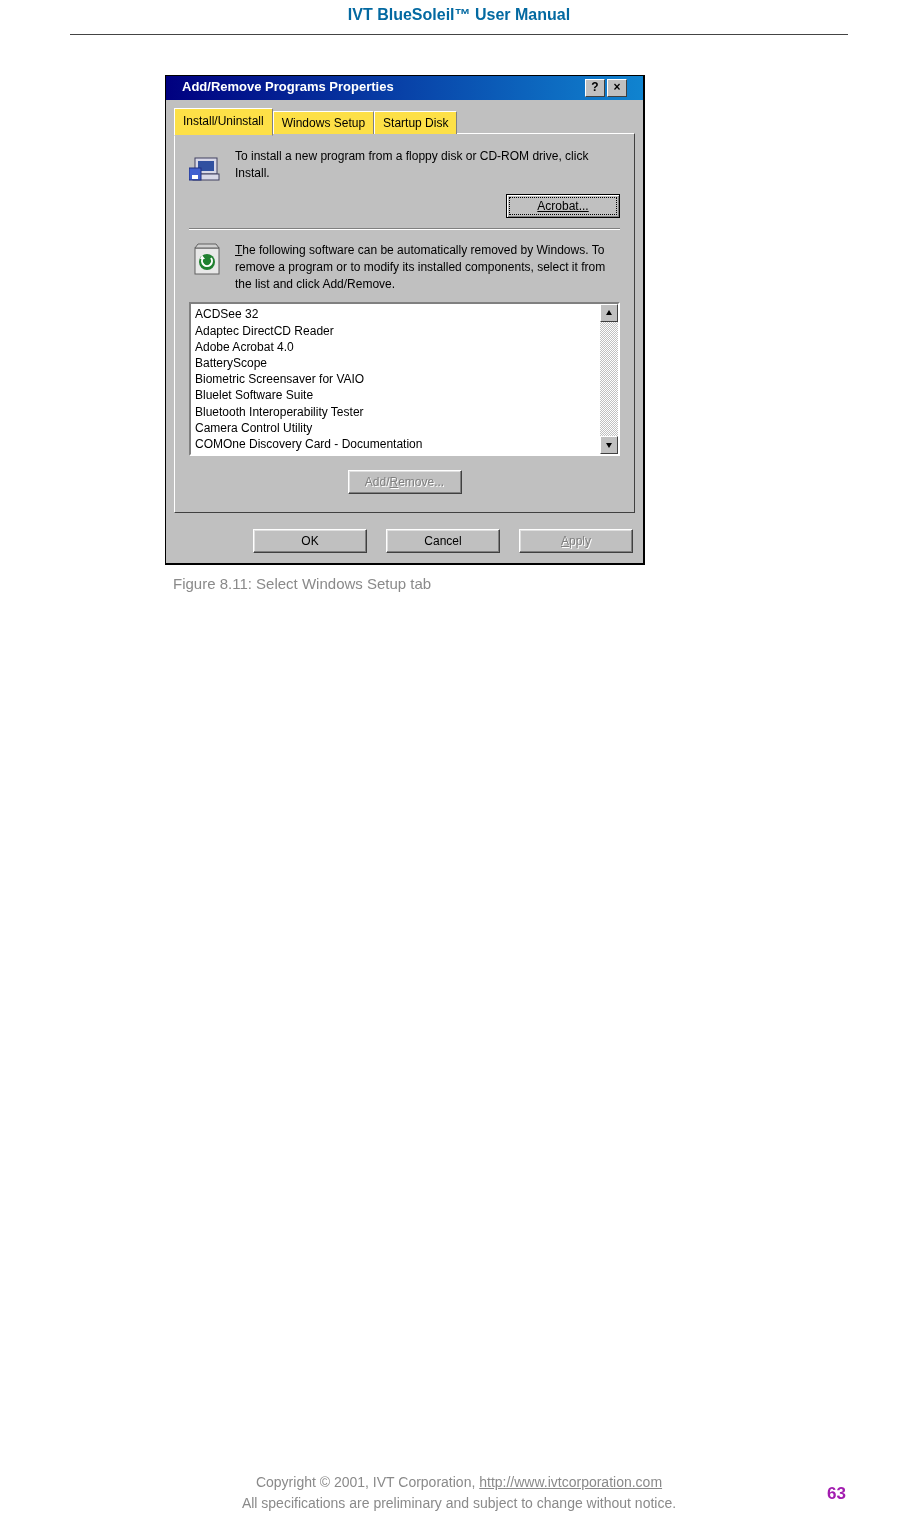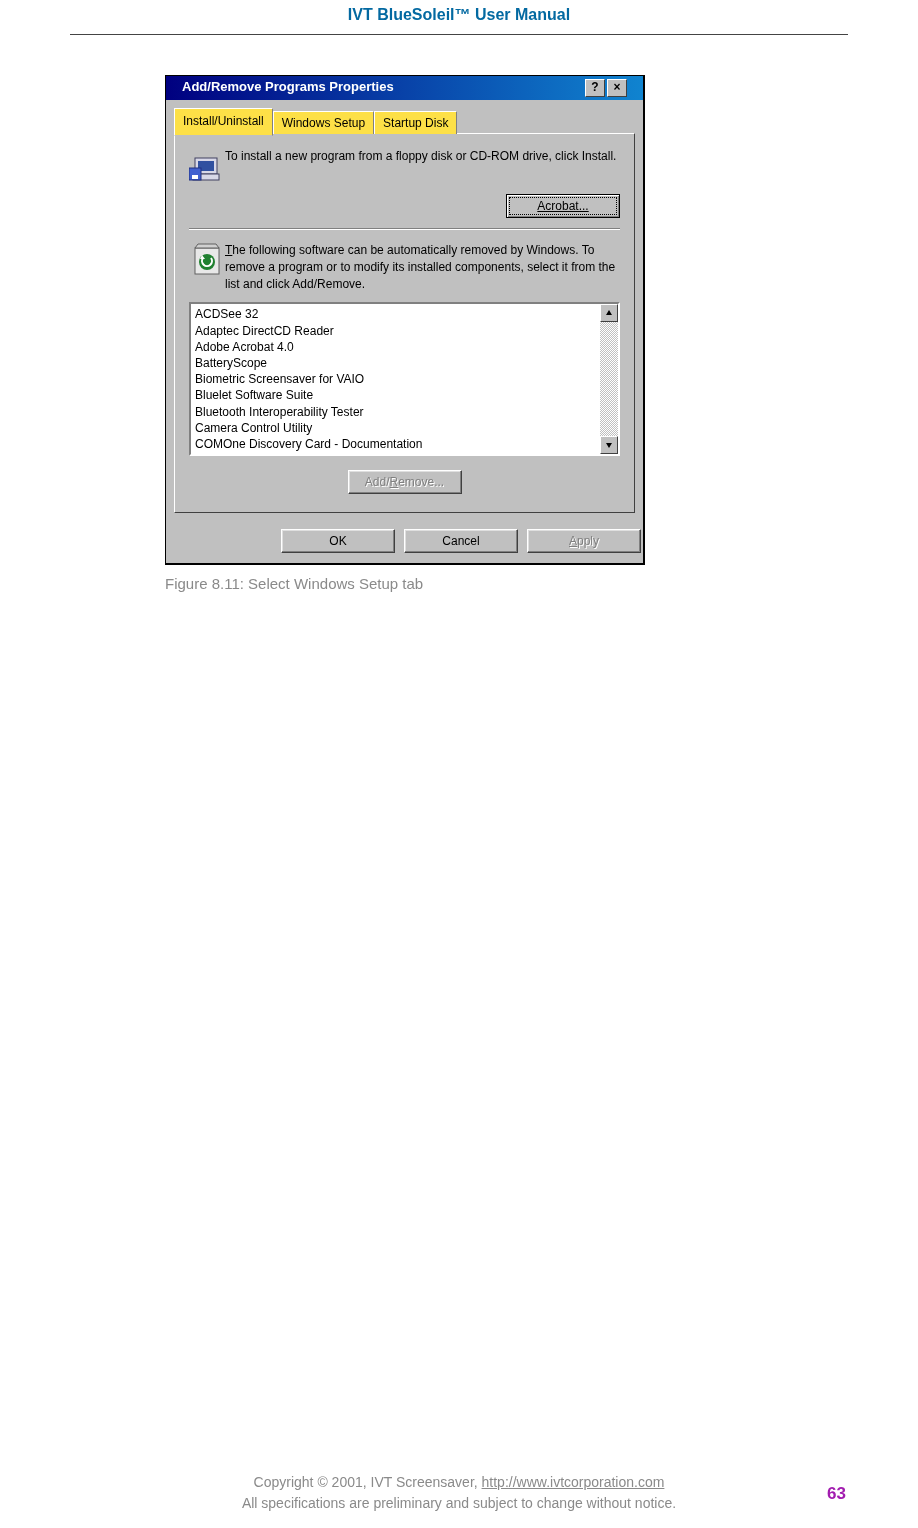--- a/index.html
+++ b/index.html
@@ -101,20 +101,21 @@
   .tab-panel {
     border-top: 1px solid #fff;
     border-left: 1px solid #fff;
     border-right: 1px solid #404040;
     border-bottom: 1px solid #404040;
     padding: 14px 14px 18px 14px;
     background: #c0c0c0;
   }
   .section {
     display: flex;
+    gap: 10px;
     margin-bottom: 10px;
   }
   .section-text {
     font-size: 12px;
     line-height: 1.4;
   }
   .icon-box {
     width: 36px;
     height: 36px;
     flex-shrink: 0;
@@ -193,27 +194,28 @@
     justify-content: center;
     box-sizing: border-box;
   }
   .sb-track {
     flex: 1;
     background: repeating-conic-gradient(#c0c0c0 0% 25%, #fff 0% 50%) 50% / 2px 2px;
   }
   .dialog-footer {
     display: flex;
     justify-content: flex-end;
-    gap: 9px;
-    padding: 8px 2px 10px 10px;
+    gap: 19px;
+    padding: 8px 10px 10px 10px;
   }
   .figure-caption {
     color: #8a8a8a;
     font-size: 15px;
     margin-top: 10px;
+    margin-left: 8px;
   }
   .step-row {
     margin: 28px 70px 0 78px;
     display: flex;
     font-size: 15.5px;
     line-height: 1.45;
   }
   .step-label {
     width: 78px;
     flex-shrink: 0;
@@ -330,18 +332,18 @@
       <div class="btn">OK</div>
       <div class="btn">Cancel</div>
       <div class="btn disabled"><u>A</u><span>pply</span></div>
     </div>
   </div>
   <div class="figure-caption">Figure 8.11: Select Windows Setup tab</div>
 </div>
 
 
 <div class="footer">
-  <div><span>Copyright © 2001, IVT Screensaver, </span><u>http://www.ivtcorporation.com</u></div>
+  <div><span>Copyright © 2001, IVT Corporation, </span><u>http://www.ivtcorporation.com</u></div>
   <div>All specifications are preliminary and subject to change without notice.</div>
 </div>
 <div class="page-num">63</div>
 
 </div>
 
 </body></html>

